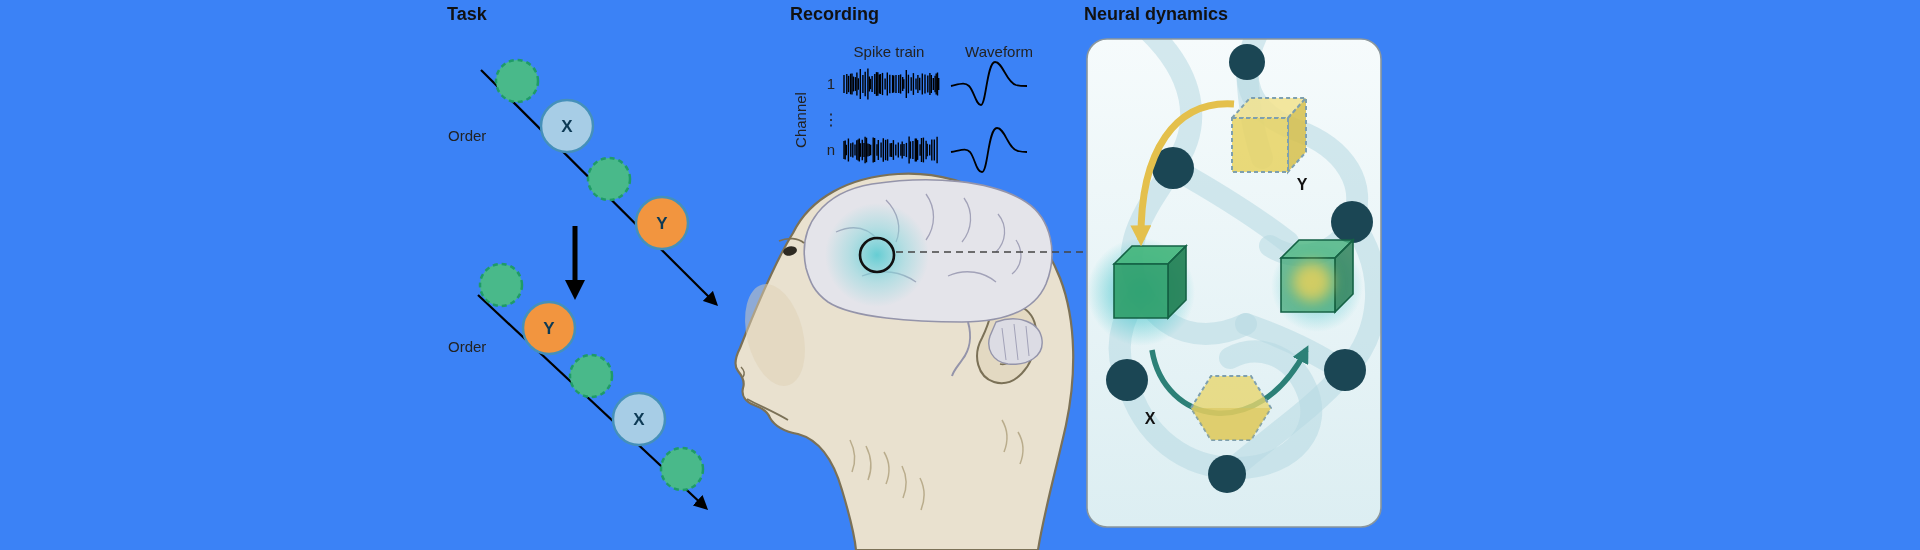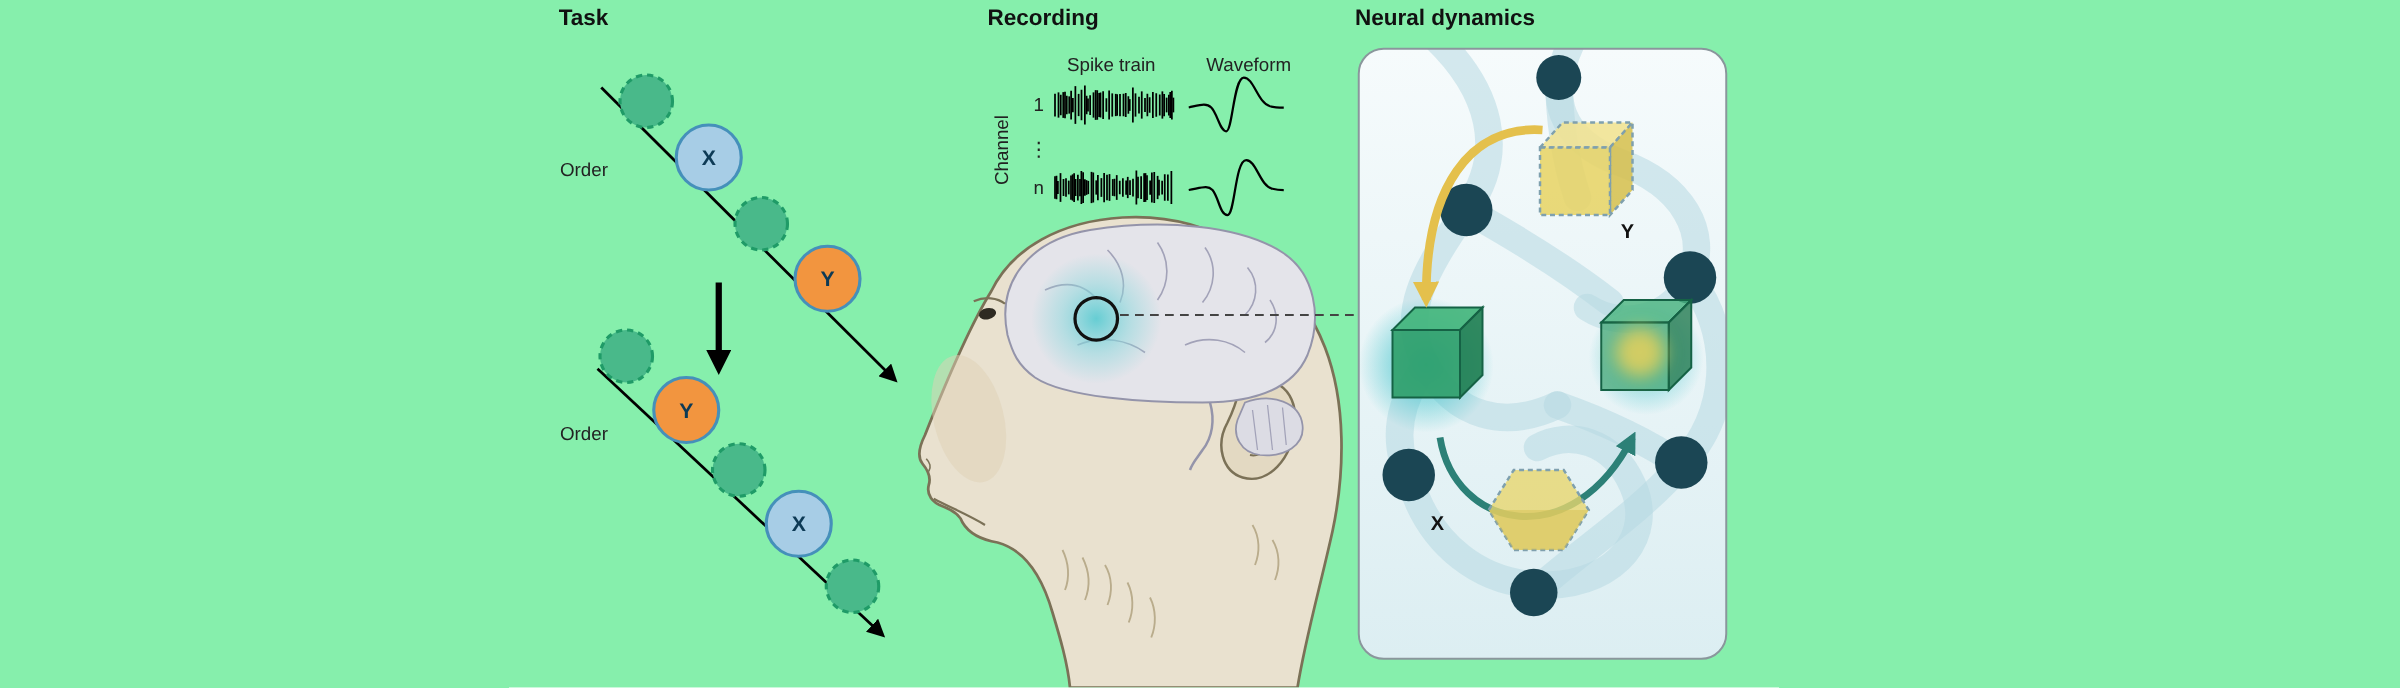--- a/index.html
+++ b/index.html
@@ -1,16 +1,16 @@
 <!DOCTYPE html>
 <html><head>
 <meta charset="utf-8">
 <style>
   html,body{margin:0;padding:0;background:#fff;}
-  .stage{position:relative;width:1920px;height:550px;background:#86efac;overflow:hidden;}
+  .stage{position:relative;width:1920px;height:550px;background:#3b82f6;overflow:hidden;}
   .stage svg{position:absolute;left:0;top:0;}
   text{font-family:"Liberation Sans",sans-serif;}
   .t-title{font-weight:bold;font-size:18px;fill:#111;}
   .t-lbl{font-size:15px;fill:#222;}
   .t-mid{font-size:15px;fill:#222;text-anchor:middle;}
   .t-letter{font-weight:bold;font-size:17px;fill:#0d3a55;text-anchor:middle;}
   .t-cube{font-weight:bold;font-size:16px;fill:#111;text-anchor:middle;}
   .t-dots{font-size:16px;fill:#222;text-anchor:middle;}
 </style>
 </head>

